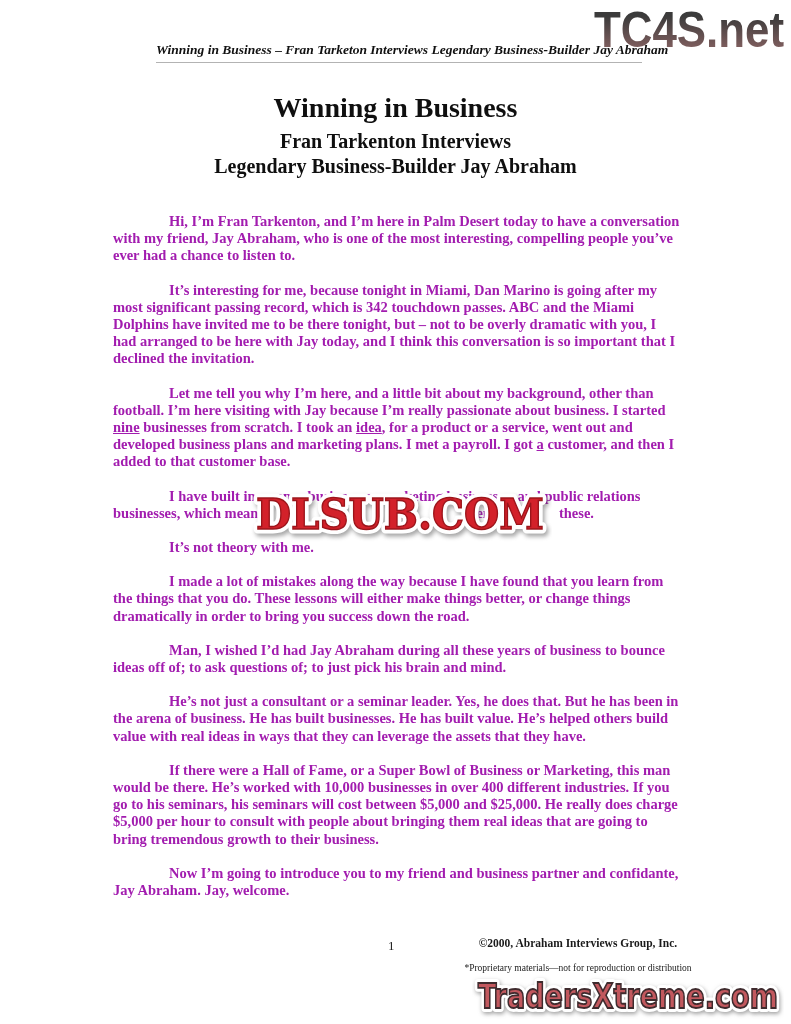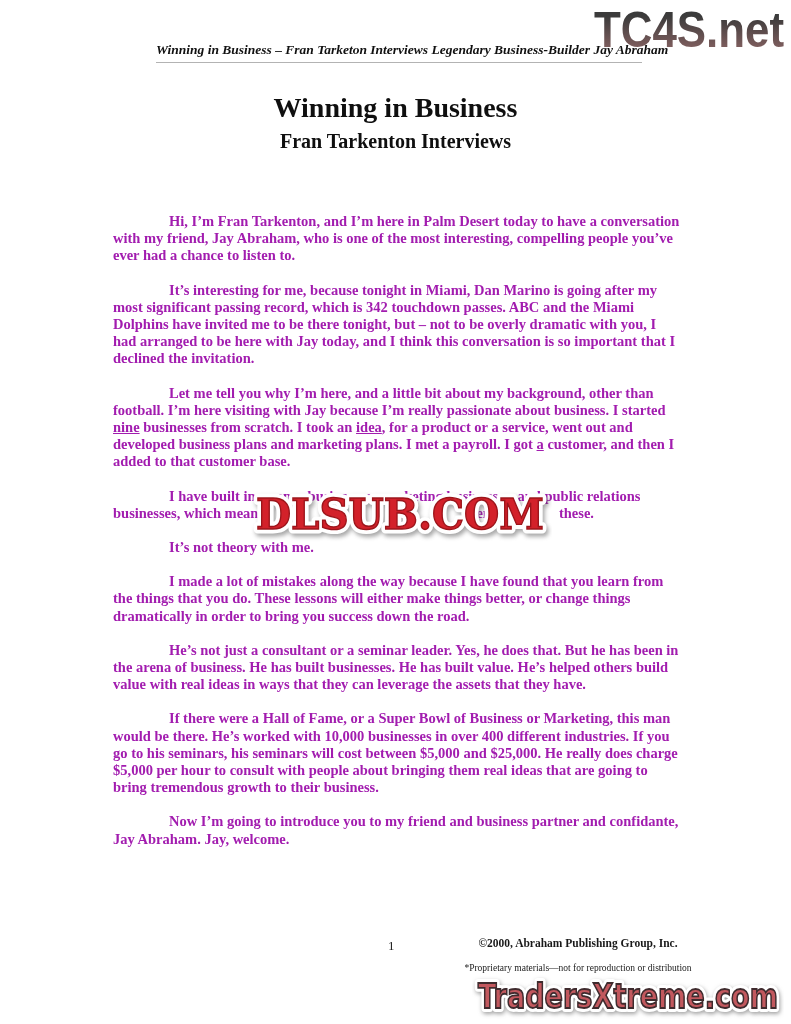--- a/index.html
+++ b/index.html
@@ -59,44 +59,46 @@
         <stop offset="0.25" stop-color="#3b3b3b"></stop>
         <stop offset="0.95" stop-color="#8e6666"></stop>
       </linearGradient>
     </defs>
     <text x="98" y="45" text-anchor="middle" font-family="Liberation Sans, sans-serif" font-weight="bold" font-size="50" textLength="190" lengthAdjust="spacingAndGlyphs" fill="url(#tc4s-grad)">TC4S.net</text>
   </svg>
 
   <div class="title-block">
     <p class="title-main">Winning in Business</p>
     <p class="title-sub" style="margin-top:5px;">Fran Tarkenton Interviews</p>
+    <p class="title-sub">Legendary Business-Builder Jay Abraham</p>
   </div>
 
   <div class="doc-body">
       <p class="para"><span>Hi, I’m Fran Tarkenton, and I’m here in Palm Desert today to have a conversation with my friend, Jay Abraham, who is one of the most interesting, compelling people you’ve ever had a chance to listen to.</span></p>
       <p class="para"><span>It’s interesting for me, because tonight in Miami, Dan Marino is going after my most significant passing record, which is 342 touchdown passes. ABC and the Miami Dolphins have invited me to be there tonight, but – not to be overly dramatic with you, I had arranged to be here with Jay today, and I think this conversation is so important that I declined the invitation.</span></p>
       <p class="para"><span>Let me tell you why I’m here, and a little bit about my background, other than football. I’m here visiting with Jay because I’m really passionate about business.  I started </span><span style="text-decoration: underline;">nine</span><span> businesses from scratch.  I took an </span><span style="text-decoration: underline;">idea</span><span>, for a product or a service, went out and developed business plans and marketing plans.  I met a payroll.  I got </span><span style="text-decoration: underline;">a</span><span> customer, and then I added to that customer base.</span></p>
       <p class="para"><span style="white-space: nowrap; margin-top: 28px;">I have built insurance businesses, marketing businesses, and public relations</span><br><span>businesses, which mean</span><span class="gap" style="width: 218px;"></span><span>en</span><span class="gap" style="width: 68px;"></span><span>these.</span></p>
       <p class="para"><span>It’s not theory with me.</span></p>
       <p class="para"><span>I made a lot of mistakes along the way because I have found that you learn from the things that you do. These lessons will either make things better, or change things dramatically in order to bring you success down the road.</span></p>
+      <p class="para"><span>Man, I wished I’d had Jay Abraham during all these years of business to bounce ideas off of; to ask questions of; to just pick his brain and mind.</span></p>
       <p class="para"><span>He’s not just a consultant or a seminar leader.  Yes, he does that.  But he has been in the arena of business.  He has built businesses.  He has built value.  He’s helped others build value with real ideas in ways that they can leverage the assets that they have.</span></p>
       <p class="para"><span>If there were a Hall of Fame, or a Super Bowl of Business or Marketing, this man would be there.   He’s worked with 10,000 businesses in over 400 different industries.  If you go to his seminars, his seminars will cost between $5,000 and $25,000.  He really does charge $5,000 per hour to consult with people about bringing them real ideas that are going to bring tremendous growth to their business.</span></p>
       <p class="para"><span>Now I’m going to introduce you to my friend and business partner and confidante, Jay Abraham.  Jay, welcome.</span></p>
     </div>
 
   <svg class="wm-dlsub" viewBox="0 0 304 58">
     <g style="filter:drop-shadow(2px 3px 2px rgba(60,60,60,0.45));">
       <text x="152" y="42" text-anchor="middle" font-family="DejaVu Serif, serif" font-weight="bold" font-size="42" textLength="288" lengthAdjust="spacingAndGlyphs" stroke="#ffffff" stroke-width="9" stroke-linejoin="round" fill="#ffffff">DLSUB.COM</text>
       <text x="152" y="42" text-anchor="middle" font-family="DejaVu Serif, serif" font-weight="bold" font-size="42" textLength="288" lengthAdjust="spacingAndGlyphs" stroke="#9b151b" stroke-width="1.4" fill="#d3212a">DLSUB.COM</text>
     </g>
   </svg>
 
   <span class="page-num">1</span>
   <div class="copyright-block">
-    <p class="copyright-line">©2000, Abraham Publishing Group, Inc.</p>
+    <p class="copyright-line">©2000, Abraham Interviews Group, Inc.</p>
     <p class="notice-line">*Proprietary materials—not for reproduction or distribution</p>
   </div>
 
   <svg class="wm-traders" viewBox="0 0 312 52">
     <g style="filter:drop-shadow(1px 2px 2px rgba(70,70,70,0.5));">
       <text x="156" y="37" text-anchor="middle" font-family="DejaVu Sans, sans-serif" font-weight="bold" font-size="33" textLength="300" lengthAdjust="spacingAndGlyphs" stroke="#ffffff" stroke-width="8" stroke-linejoin="round" fill="#ffffff">TradersXtreme.com</text>
       <text x="156" y="37" text-anchor="middle" font-family="DejaVu Sans, sans-serif" font-weight="bold" font-size="33" textLength="300" lengthAdjust="spacingAndGlyphs" stroke="#3f2b2e" stroke-width="1.8" fill="#c2585e">TradersXtreme.com</text>
     </g>
   </svg>
 

